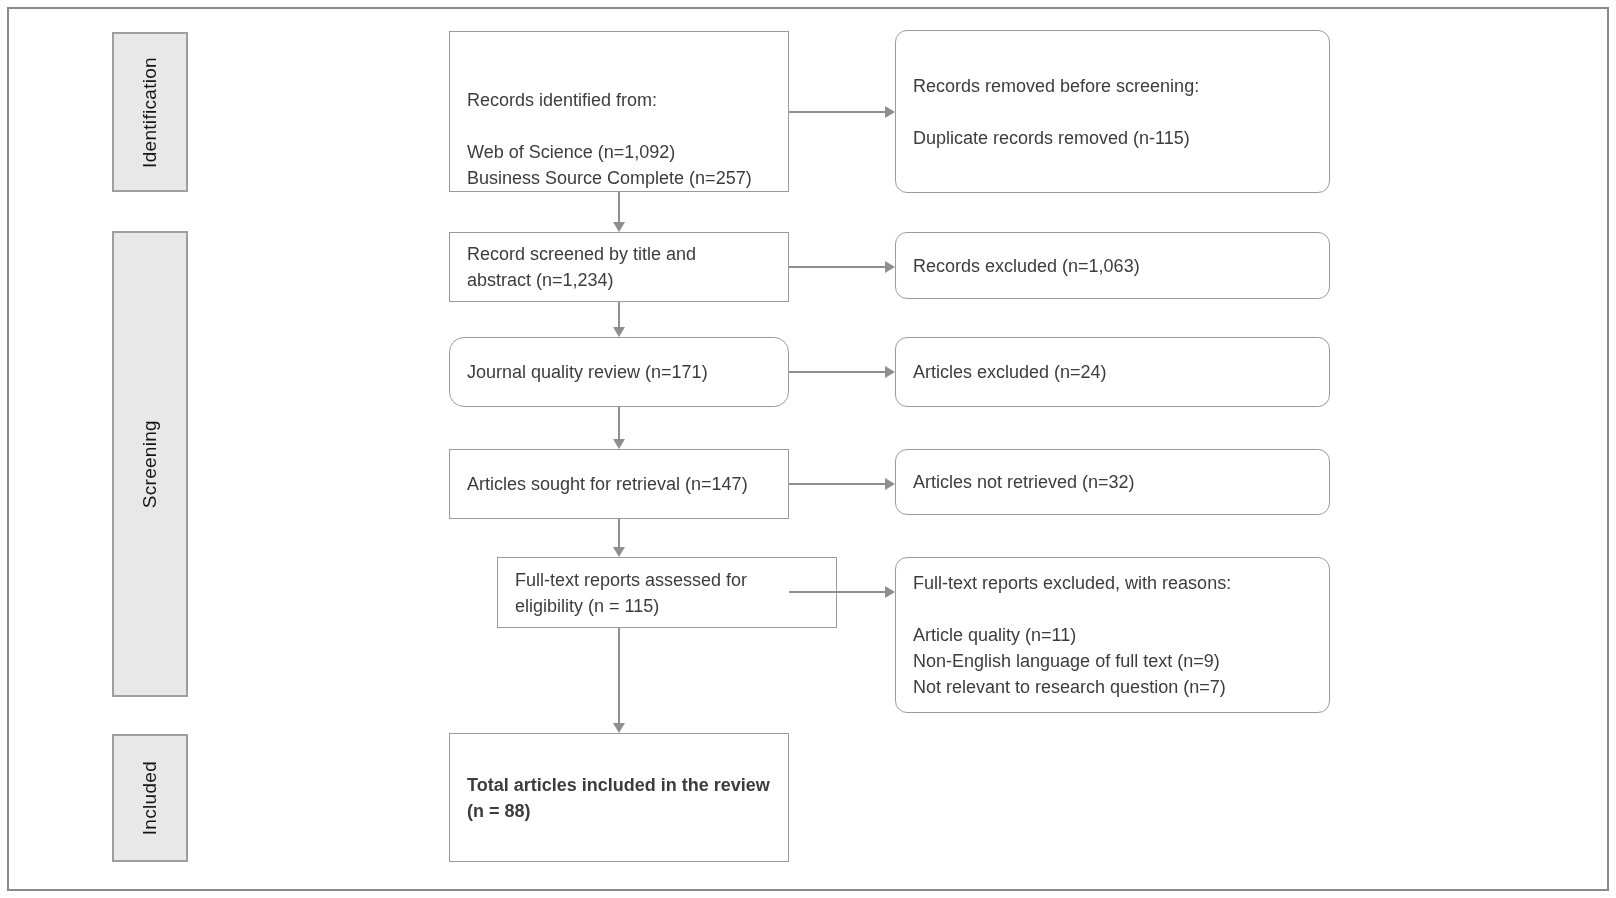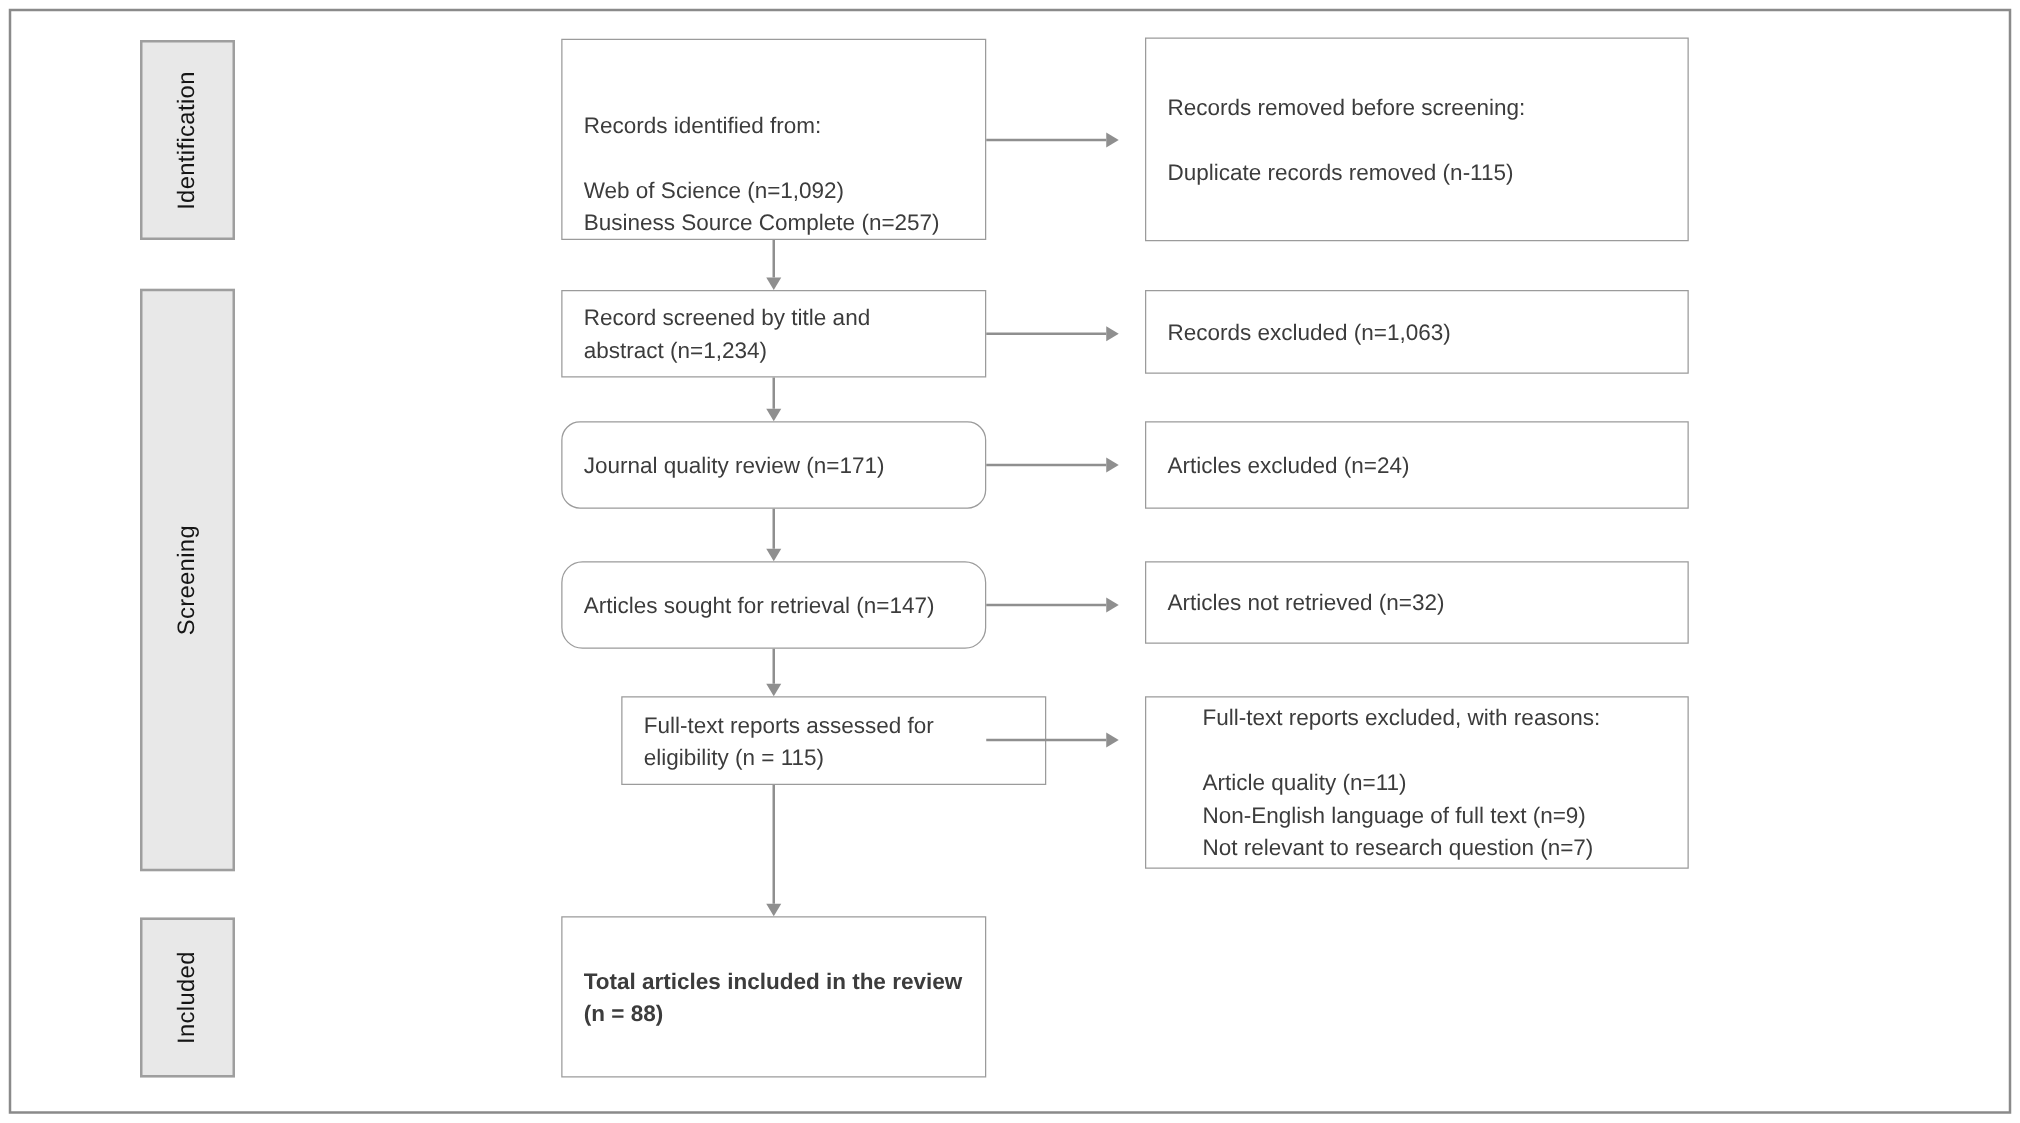--- a/index.html
+++ b/index.html
@@ -45,21 +45,21 @@
     box-sizing:border-box;
     display:flex;align-items:center;
     color:var(--box-text);
     font-size:18px;line-height:26px;
   }
   .box-text{
     white-space:pre-line;
     padding:0 16px 0 17px;
   }
   .main-box{left:449px;width:340px;}
-  .side-box{left:916px;width:435px;}
+  .side-box{left:895px;width:435px;border-radius:12px;}
   .vline{position:absolute;width:2px;background:var(--arrow);left:618px;}
   .hline{position:absolute;height:2px;background:var(--arrow);}
   .head-down{
     position:absolute;width:0;height:0;left:613px;
     border-left:6px solid transparent;border-right:6px solid transparent;
     border-top:10px solid var(--arrow);
   }
   .head-right{
     position:absolute;width:0;height:0;left:885px;
     border-top:6px solid transparent;border-bottom:6px solid transparent;
@@ -88,21 +88,21 @@
 Web of Science (n=1,092)
 Business Source Complete (n=257)</span>
   </div>
   <div class="box main-box" style="top:232px;height:70px;align-items:center;">
     <span class="box-text">Record screened by title and
 abstract (n=1,234)</span>
   </div>
   <div class="box main-box" style="top:337px;height:70px;border-radius:15px;">
     <span class="box-text">Journal quality review (n=171)</span>
   </div>
-  <div class="box main-box" style="top:449px;height:70px;border-radius:17px;">
+  <div class="box main-box" style="top:449px;height:70px;">
     <span class="box-text">Articles sought for retrieval (n=147)</span>
   </div>
   <div class="box main-box" style="top:557px;height:71px;margin-left:48px;">
     <span class="box-text">Full-text reports assessed for
 eligibility (n = 115)</span>
   </div>
   <div class="box main-box" style="top:733px;height:129px;font-weight:bold;">
     <span class="box-text">Total articles included in the review
 (n = 88)</span>
   </div>
@@ -114,21 +114,21 @@
   </div>
   <div class="box side-box" style="top:232px;height:67px;">
     <span class="box-text">Records excluded (n=1,063)</span>
   </div>
   <div class="box side-box" style="top:337px;height:70px;">
     <span class="box-text">Articles excluded (n=24)</span>
   </div>
   <div class="box side-box" style="top:449px;height:66px;">
     <span class="box-text">Articles not retrieved (n=32)</span>
   </div>
-  <div class="box side-box" style="top:557px;height:138px;padding-left:28px;">
+  <div class="box side-box" style="top:557px;height:156px;">
     <span class="box-text">Full-text reports excluded, with reasons:
 
 Article quality (n=11)
 Non-English language of full text (n=9)
 Not relevant to research question (n=7)</span>
   </div>
 
   <div class="vline" style="top:192px;height:30px;"></div>
   <div class="head-down" style="top:222px;"></div>
 

